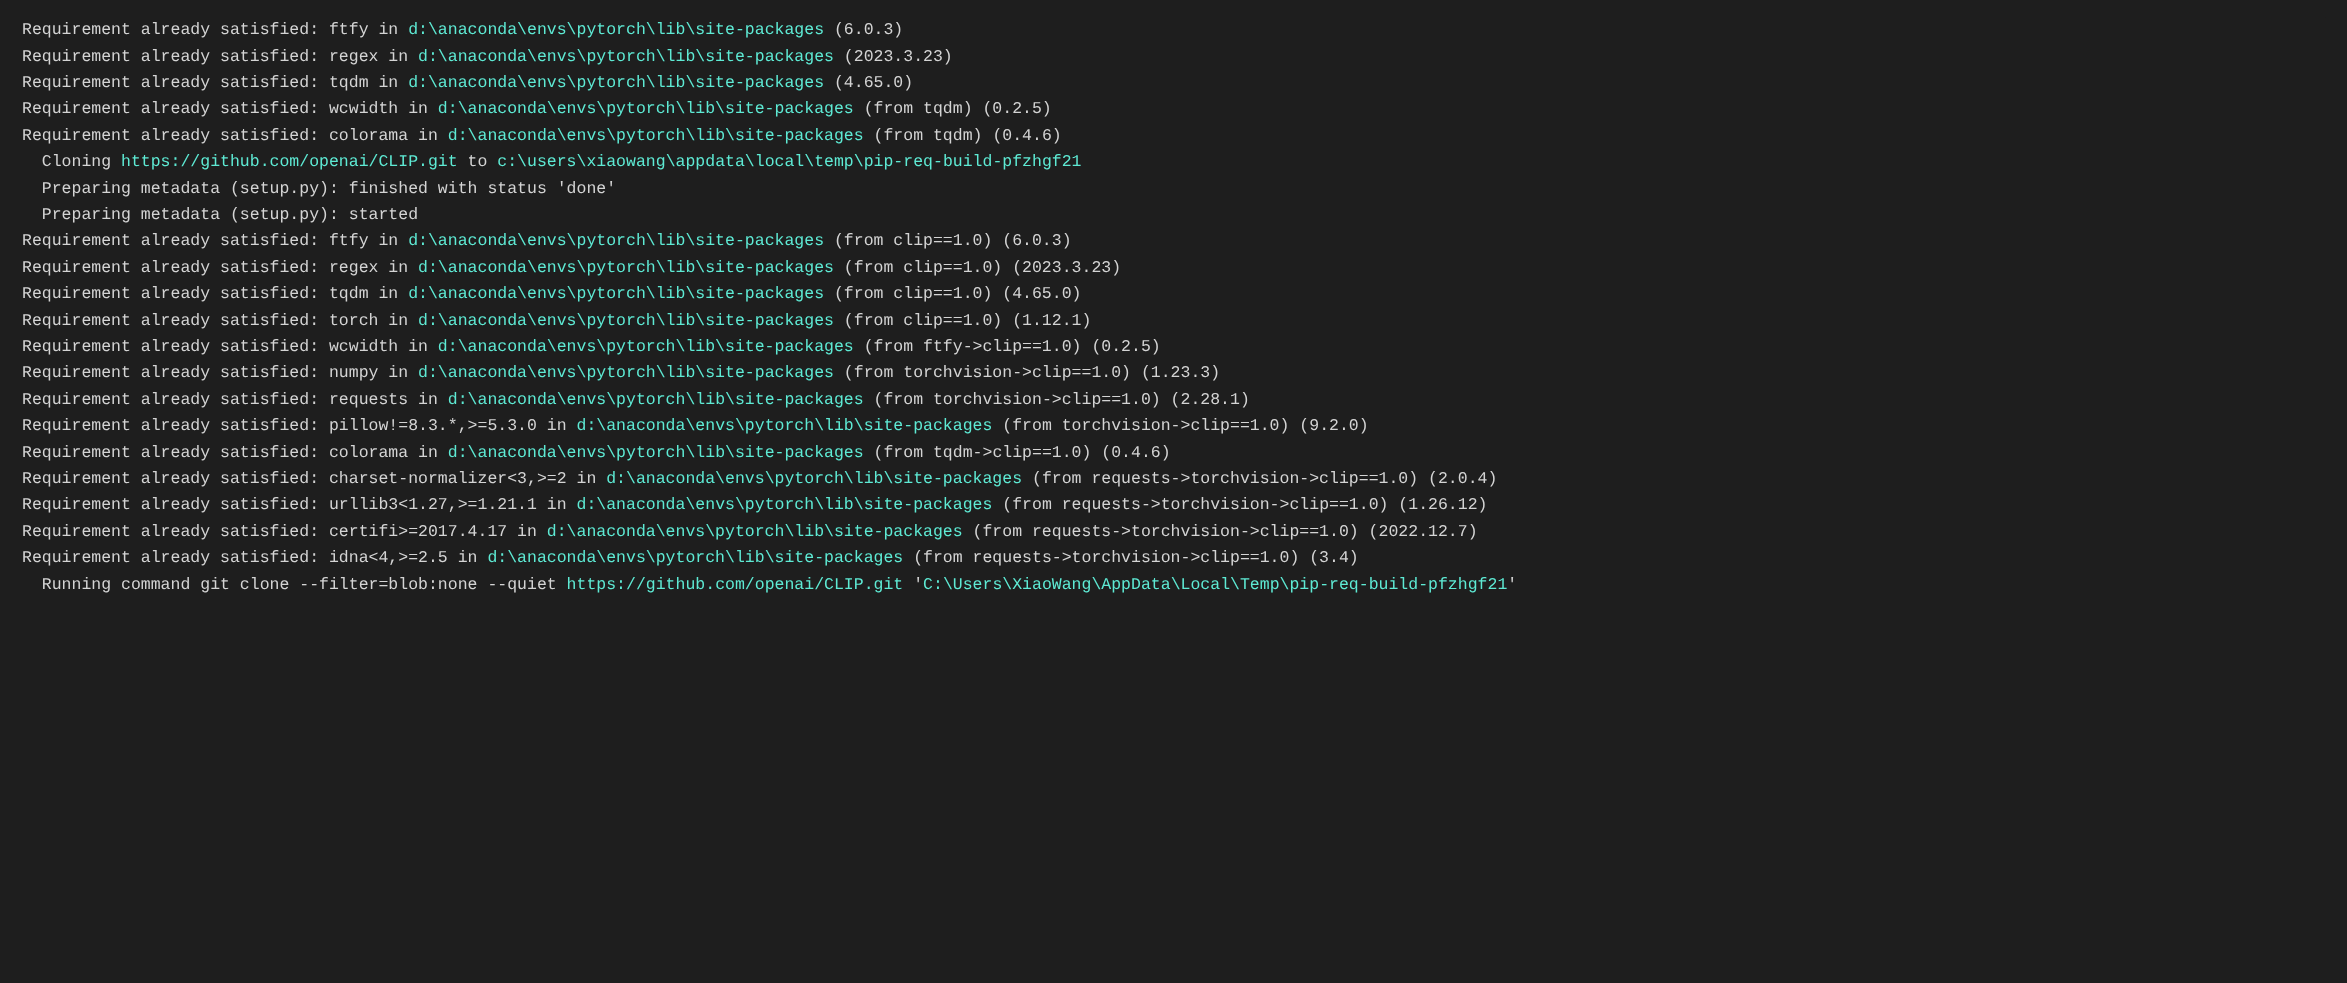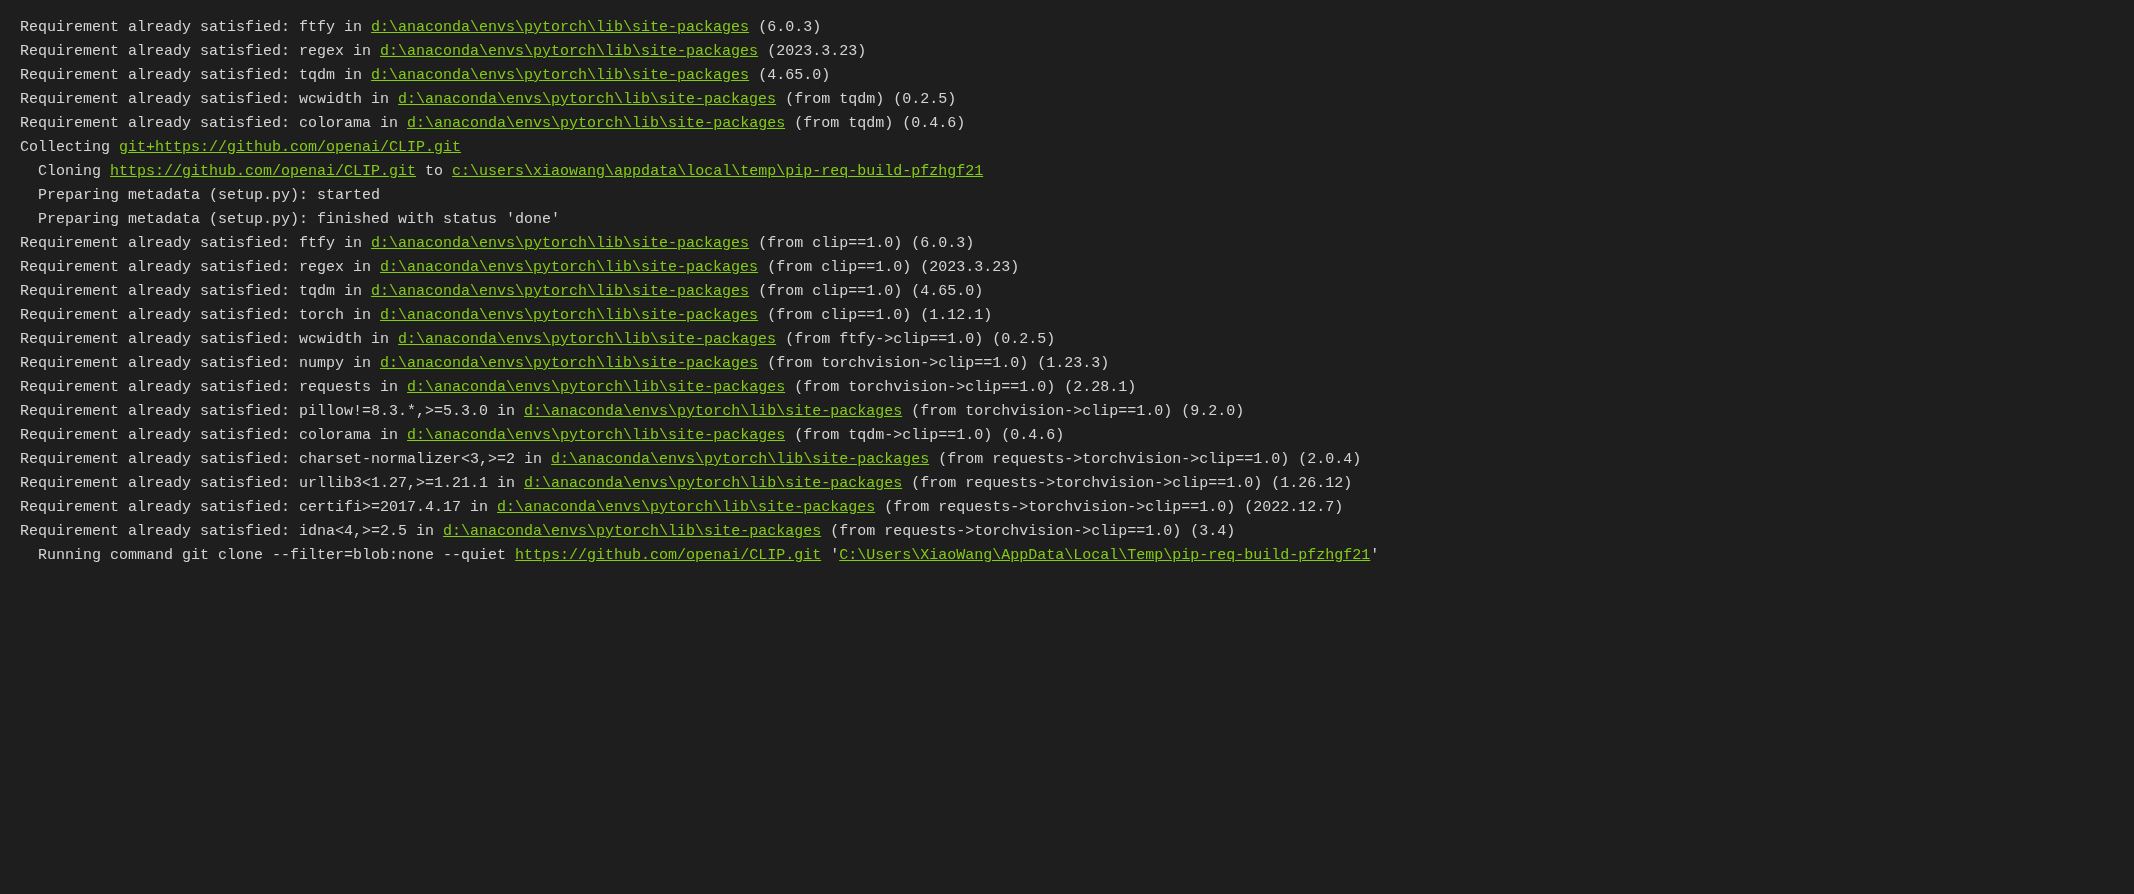--- a/index.html
+++ b/index.html
@@ -24,38 +24,36 @@
     }
     .line {
       white-space: pre;
       display: block;
     }
     .text-normal {
       color: #d4d4d4;
       text-align: right;
     }
     .text-green {
-      color: #84cc16;
-      text-decoration: underline;
+      color: #5eead4;
     }
   </style>
 </head>
 <body>
 
 <div class="terminal">
   <div id="terminal-content">
       <div class="line"><span class="text-normal">Requirement already satisfied: ftfy in </span><span class="text-green">d:\anaconda\envs\pytorch\lib\site-packages</span><span class="text-normal"> (6.0.3)</span></div>
       <div class="line"><span class="text-normal">Requirement already satisfied: regex in </span><span class="text-green">d:\anaconda\envs\pytorch\lib\site-packages</span><span class="text-normal"> (2023.3.23)</span></div>
       <div class="line"><span class="text-normal">Requirement already satisfied: tqdm in </span><span class="text-green">d:\anaconda\envs\pytorch\lib\site-packages</span><span class="text-normal"> (4.65.0)</span></div>
       <div class="line"><span class="text-normal">Requirement already satisfied: wcwidth in </span><span class="text-green">d:\anaconda\envs\pytorch\lib\site-packages</span><span class="text-normal"> (from tqdm) (0.2.5)</span></div>
       <div class="line"><span class="text-normal">Requirement already satisfied: colorama in </span><span class="text-green">d:\anaconda\envs\pytorch\lib\site-packages</span><span class="text-normal"> (from tqdm) (0.4.6)</span></div>
-      <div class="line"><span class="text-normal">Collecting </span><span class="text-green">git+https://github.com/openai/CLIP.git</span></div>
       <div class="line"><span class="text-normal">  Cloning </span><span class="text-green">https://github.com/openai/CLIP.git</span><span class="text-normal"> to </span><span class="text-green">c:\users\xiaowang\appdata\local\temp\pip-req-build-pfzhgf21</span></div>
+      <div class="line"><span class="text-normal">  Preparing metadata (setup.py): finished with status 'done'</span></div>
       <div class="line"><span class="text-normal">  Preparing metadata (setup.py): started</span></div>
-      <div class="line"><span class="text-normal">  Preparing metadata (setup.py): finished with status 'done'</span></div>
       <div class="line"><span class="text-normal">Requirement already satisfied: ftfy in </span><span class="text-green">d:\anaconda\envs\pytorch\lib\site-packages</span><span class="text-normal"> (from clip==1.0) (6.0.3)</span></div>
       <div class="line"><span class="text-normal">Requirement already satisfied: regex in </span><span class="text-green">d:\anaconda\envs\pytorch\lib\site-packages</span><span class="text-normal"> (from clip==1.0) (2023.3.23)</span></div>
       <div class="line"><span class="text-normal">Requirement already satisfied: tqdm in </span><span class="text-green">d:\anaconda\envs\pytorch\lib\site-packages</span><span class="text-normal"> (from clip==1.0) (4.65.0)</span></div>
       <div class="line"><span class="text-normal">Requirement already satisfied: torch in </span><span class="text-green">d:\anaconda\envs\pytorch\lib\site-packages</span><span class="text-normal"> (from clip==1.0) (1.12.1)</span></div>
       <div class="line"><span class="text-normal">Requirement already satisfied: wcwidth in </span><span class="text-green">d:\anaconda\envs\pytorch\lib\site-packages</span><span class="text-normal"> (from ftfy-&gt;clip==1.0) (0.2.5)</span></div>
       <div class="line"><span class="text-normal">Requirement already satisfied: numpy in </span><span class="text-green">d:\anaconda\envs\pytorch\lib\site-packages</span><span class="text-normal"> (from torchvision-&gt;clip==1.0) (1.23.3)</span></div>
       <div class="line"><span class="text-normal">Requirement already satisfied: requests in </span><span class="text-green">d:\anaconda\envs\pytorch\lib\site-packages</span><span class="text-normal"> (from torchvision-&gt;clip==1.0) (2.28.1)</span></div>
       <div class="line"><span class="text-normal">Requirement already satisfied: pillow!=8.3.*,&gt;=5.3.0 in </span><span class="text-green">d:\anaconda\envs\pytorch\lib\site-packages</span><span class="text-normal"> (from torchvision-&gt;clip==1.0) (9.2.0)</span></div>
       <div class="line"><span class="text-normal">Requirement already satisfied: colorama in </span><span class="text-green">d:\anaconda\envs\pytorch\lib\site-packages</span><span class="text-normal"> (from tqdm-&gt;clip==1.0) (0.4.6)</span></div>
       <div class="line"><span class="text-normal">Requirement already satisfied: charset-normalizer&lt;3,&gt;=2 in </span><span class="text-green">d:\anaconda\envs\pytorch\lib\site-packages</span><span class="text-normal"> (from requests-&gt;torchvision-&gt;clip==1.0) (2.0.4)</span></div>

